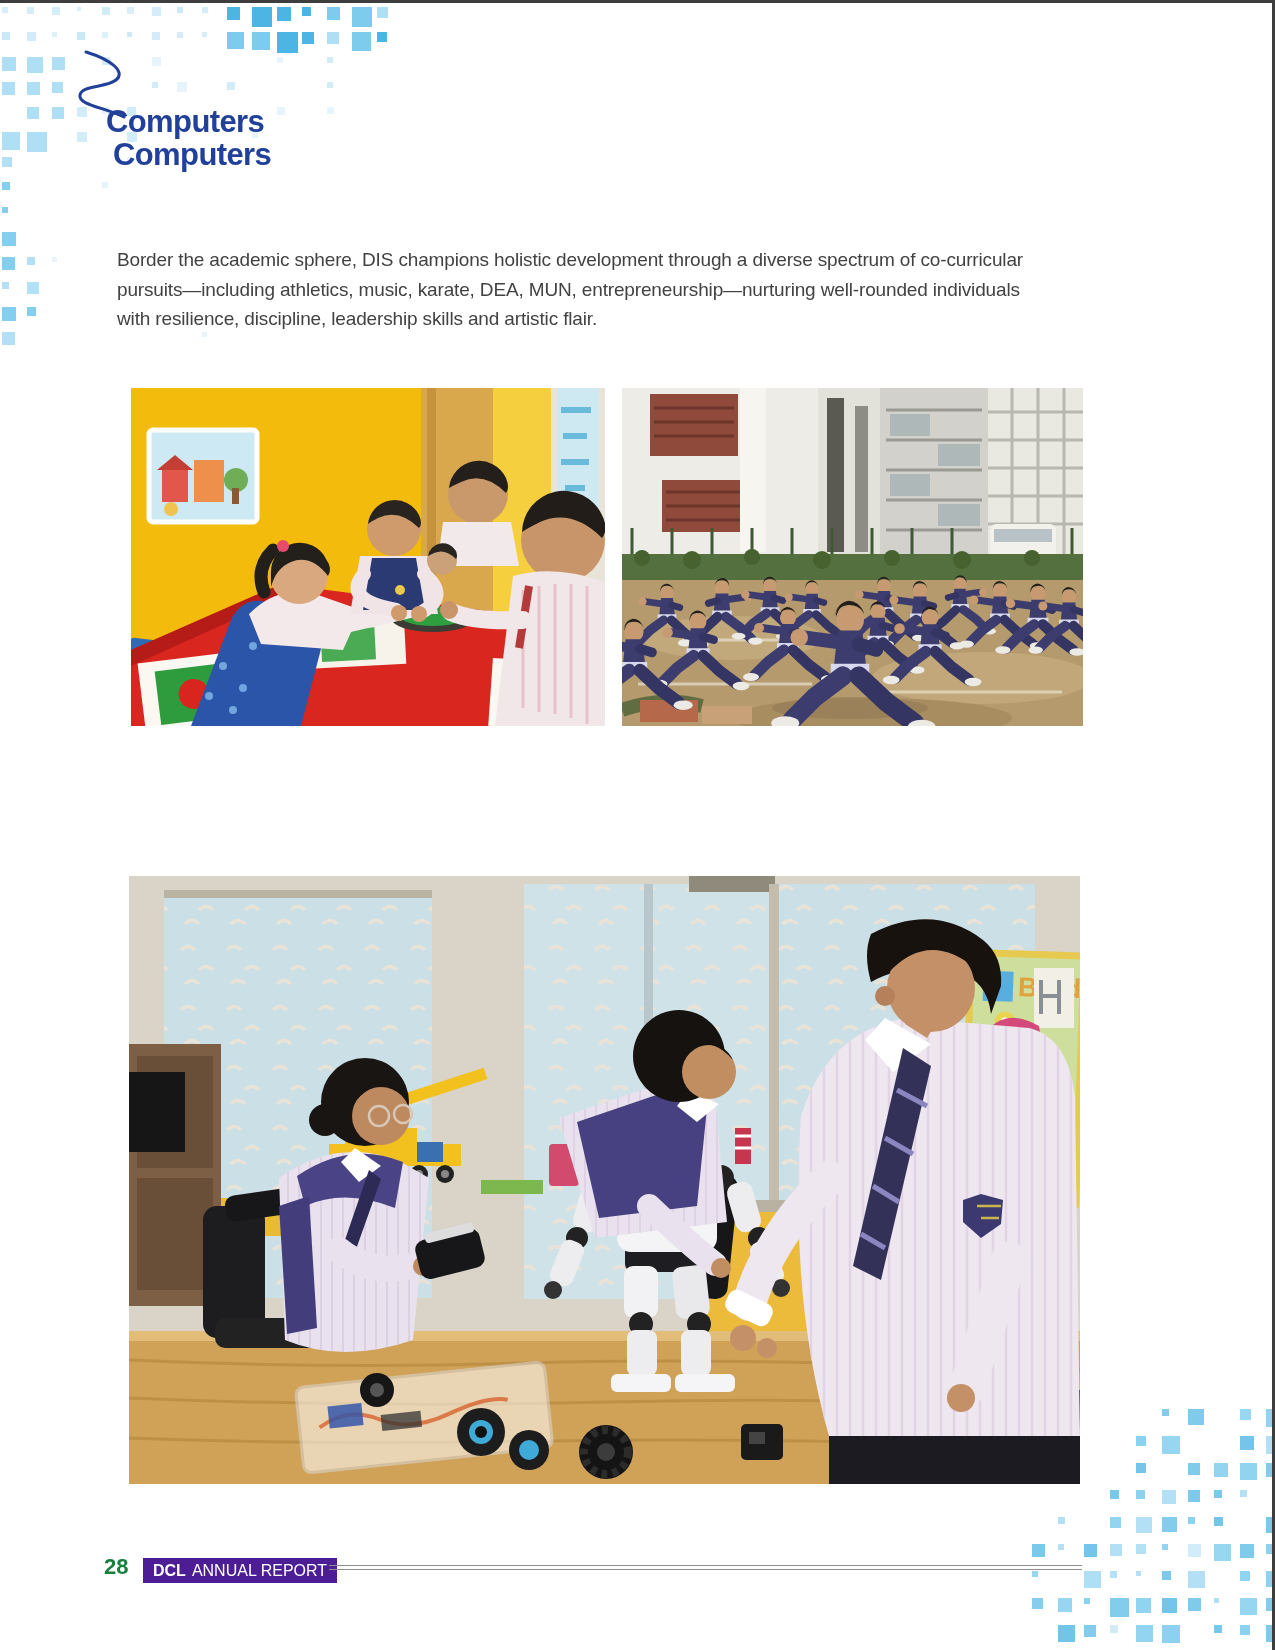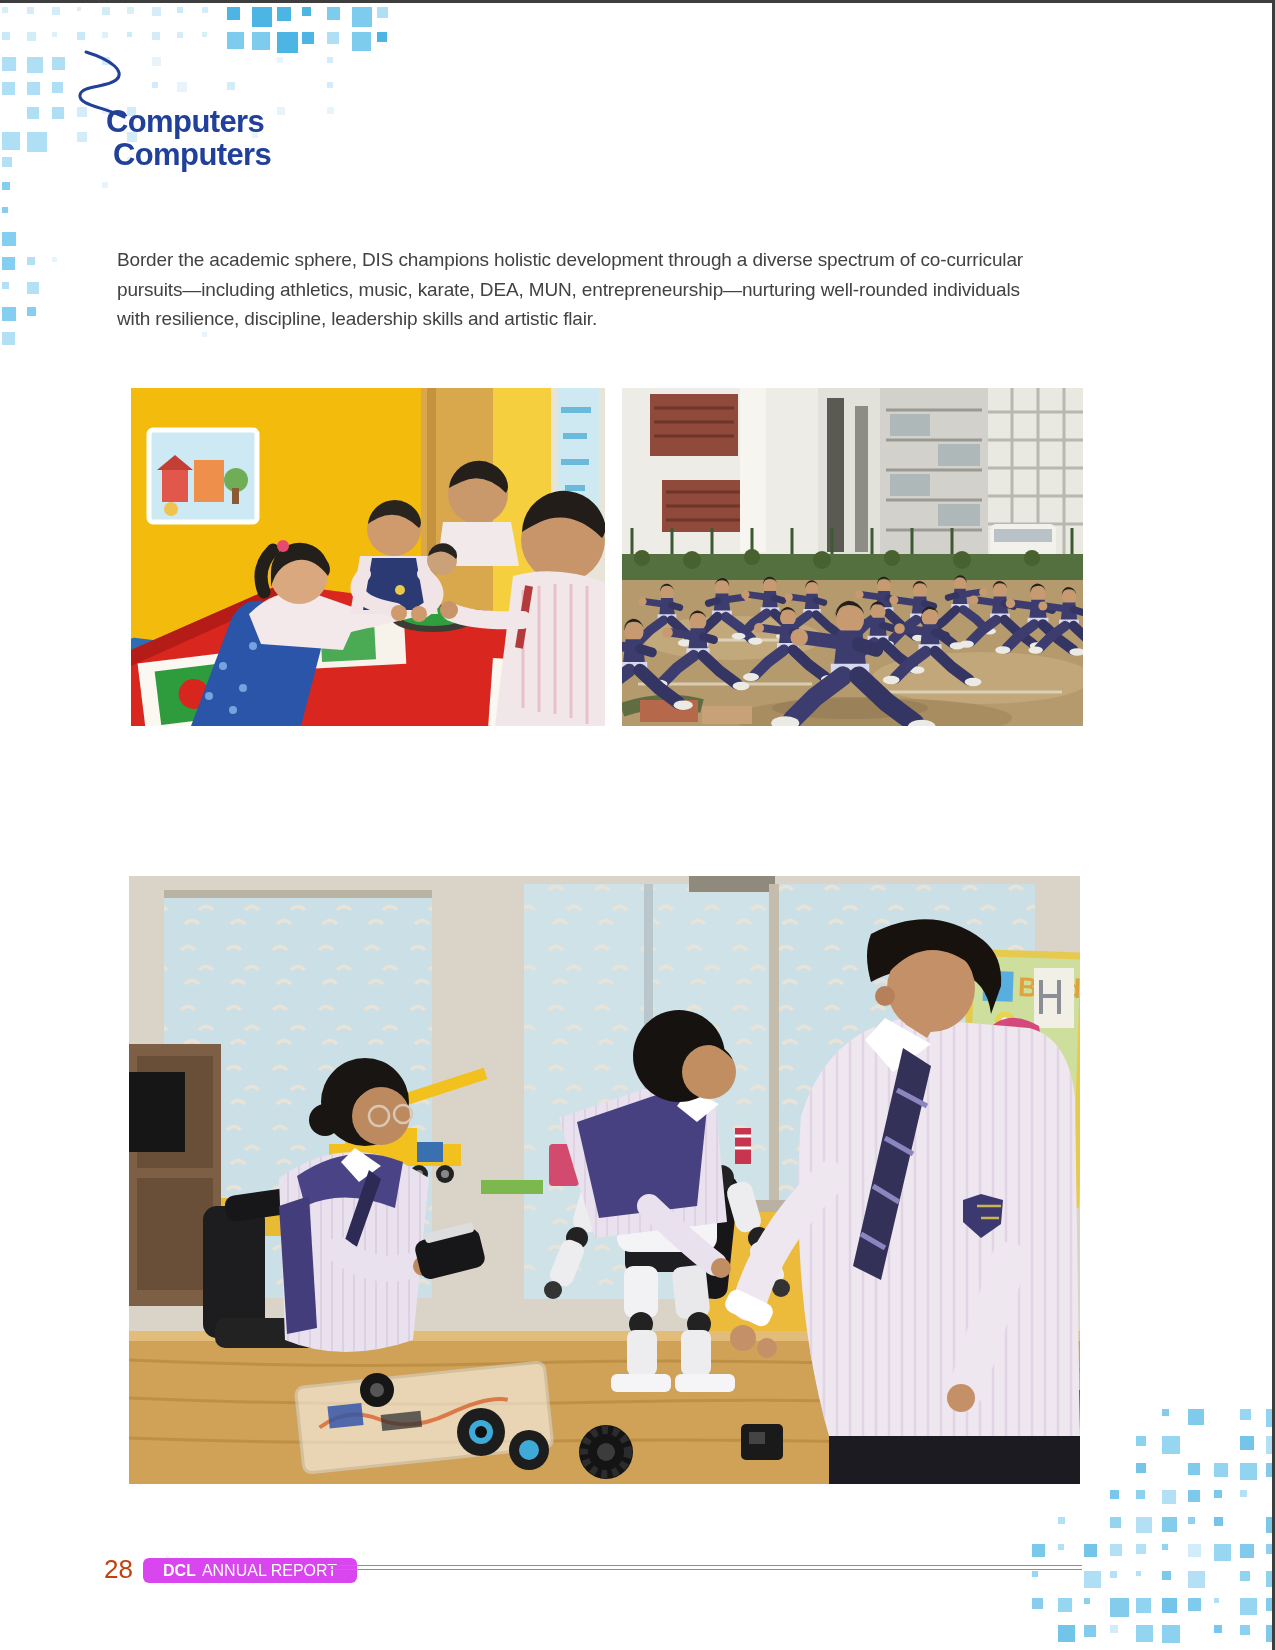--- a/index.html
+++ b/index.html
@@ -17,23 +17,23 @@
   .logo-line2{margin-left:7px;}
   .para{position:absolute;left:117px;width:1005px;margin:0;font-size:19px;line-height:29.6px;
         color:#424242;white-space:pre-line;letter-spacing:-0.15px;}
   .para1{top:242px;}
   .para2{top:769px;}
   figure{position:absolute;margin:0;padding:0;}
   .photo1{left:131px;top:385px;width:474px;height:338px;}
   .photo2{left:622px;top:385px;width:461px;height:338px;}
   .photo3{left:129px;top:873px;width:951px;height:608px;}
   figure svg{display:block;width:100%;height:100%;}
-  .page-num{position:absolute;left:104px;top:1551px;font-size:26px;font-weight:normal;color:#c2410c;}
-  .badge{position:absolute;left:143px;top:1555px;height:25px;line-height:25px;background:#d946ef;
-         border-radius:6px;color:#fff;font-size:16px;padding:0 20px;white-space:nowrap;}
+  .page-num{position:absolute;left:104px;top:1551px;font-size:22px;font-weight:bold;color:#15803d;}
+  .badge{position:absolute;left:143px;top:1555px;height:25px;line-height:25px;background:#4c1d95;
+         border-radius:0;color:#fff;font-size:16px;padding:0 10px;white-space:nowrap;}
   .badge .b{font-weight:bold;margin-right:6px;}
   .rule{position:absolute;left:329px;top:1562px;width:753px;height:3px;
         border-top:1.5px solid #8f8f8f;border-bottom:1.5px solid #8f8f8f;}
 </style>
 </head>
 <body>
 
 <div class="page">
 
   <div class="decor decor-tl">

